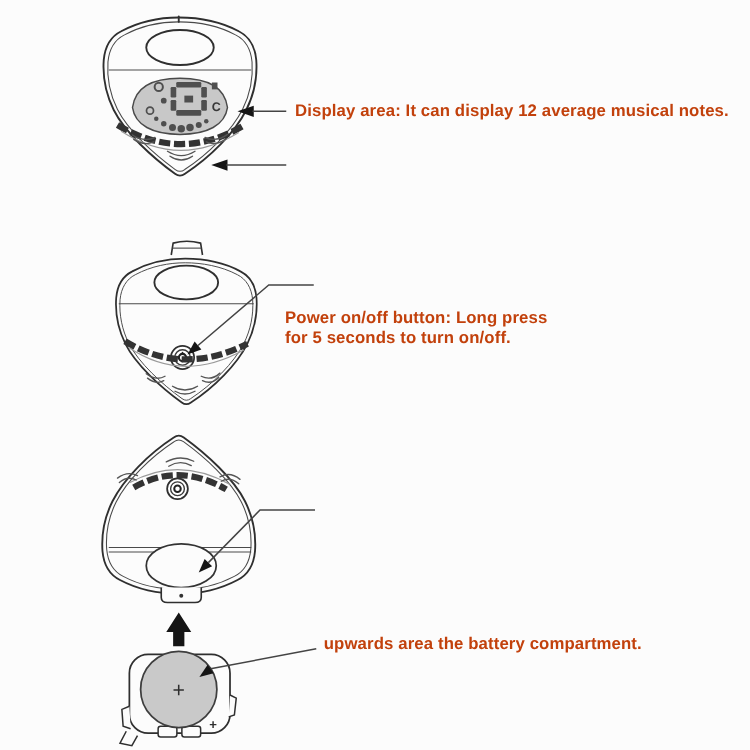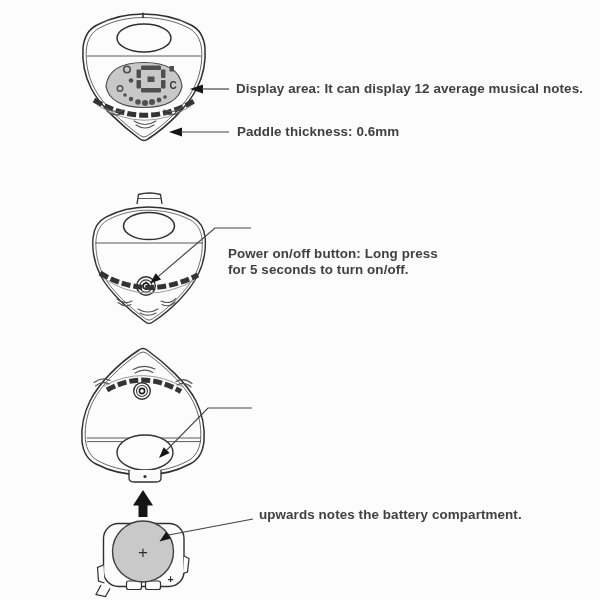--- a/index.html
+++ b/index.html
@@ -1,20 +1,20 @@
 <!DOCTYPE html>
 <html><head>
 <meta charset="utf-8">
 <style>
   html,body{margin:0;padding:0;}
   #canvas{position:relative;width:600px;height:600px;background:#fcfcfc;overflow:hidden;
           font-family:"Liberation Sans",sans-serif;}
   #art{position:absolute;left:0;top:0;}
   .label{position:absolute;font:600 13.4px/15.5px "Liberation Sans",sans-serif;
-         color:#404040;letter-spacing:.1px;white-space:nowrap;}
+         color:#c2410c;letter-spacing:.1px;white-space:nowrap;}
   .ln{fill:none;stroke:#2f2f2f;stroke-width:1.5;stroke-linejoin:round;stroke-linecap:round;}
   .thin{fill:none;stroke:#4a4a4a;stroke-width:.9;}
   .det{fill:none;stroke:#555;stroke-width:1.1;stroke-linecap:round;}
   .band{fill:none;stroke:#333;stroke-width:5;stroke-dasharray:9 3;}
   .shade{fill:none;stroke:#9a9a9a;stroke-width:1;}
   .ptr{fill:none;stroke:#444;stroke-width:1.2;}
   .head{fill:#151515;stroke:none;}
   .seg{fill:#4f4f4f;}
   svg text{font-family:"Liberation Sans",sans-serif;}
 </style>
@@ -152,25 +152,24 @@
     <text x="143" y="557.5" font-size="17" font-weight="500" fill="#2e2e2e" text-anchor="middle">+</text>
     <text x="170.5" y="583" font-size="10.5" font-weight="bold" fill="#2e2e2e" text-anchor="middle">+</text>
 
     <path class="ptr" d="M253,519 L168.5,535"></path>
     <polygon class="head" points="159.5,541.5 170.9,538.6 166.1,531.8"></polygon>
   </g>
 </svg>
 
 <div class="label" style="left:236px;top:81px">Display area: It can display 12 average musical notes.</div>
 
-<div class="label" style="left:237px;top:124px">Paddle thickness: 0.6mm</div>
 
 <div class="label" style="left:228px;top:246px">
   <div>Power on/off button: Long press</div>
   <div>for 5 seconds to turn on/off.</div>
 </div>
 
 
 <div class="label" style="left:259px;top:507px">
-  <div>upwards notes the battery compartment.</div>
+  <div>upwards area the battery compartment.</div>
 </div>
 
 </div>
 
 </body></html>

